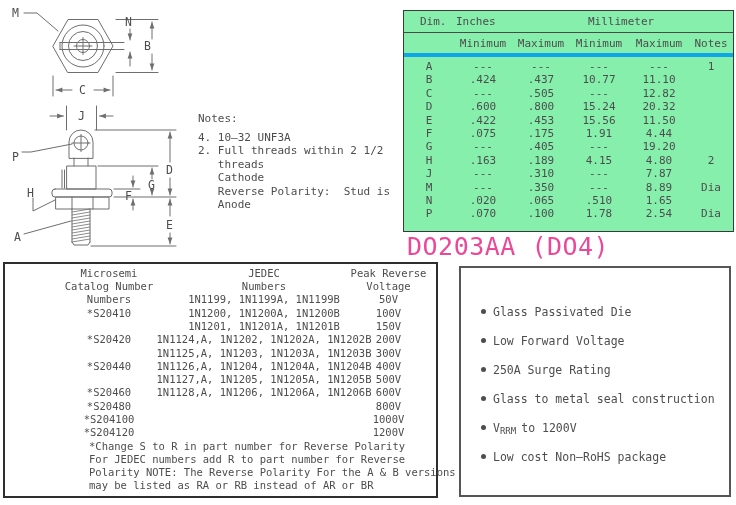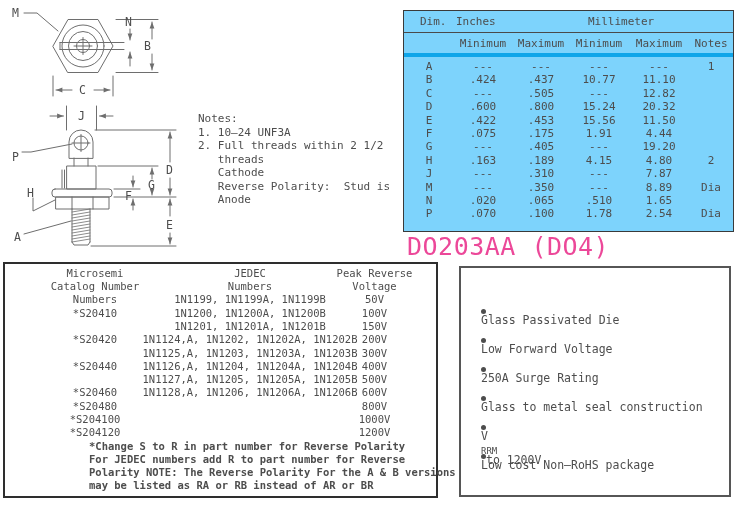--- a/index.html
+++ b/index.html
@@ -5,57 +5,57 @@
   html,body{margin:0;padding:0;background:#fff;}
   .page{
     position:relative;width:736px;height:505px;background:#ffffff;overflow:hidden;
     font-family:"DejaVu Sans Mono",monospace;color:#4d4d4d;
   }
   .abs{position:absolute;}
   
   .drawing{left:0;top:0;}
   
   .notes{left:198px;top:112px;font-size:11px;line-height:13.5px;}
-  .notes .title{}
+  .notes .title{margin-bottom:5px;}
   .notes .note-line{white-space:pre;}
   
   .dim-table{
     left:403px;top:10px;width:331px;height:222px;border:1.5px solid #3a3a3a;
-    box-sizing:border-box;font-size:11px;background:#7dd3fc;
+    box-sizing:border-box;font-size:11px;background:#86efac;
   }
   .dt-h1{position:relative;height:21px;border-bottom:1px solid #4a4a4a;}
   .dt-h1 span{position:absolute;top:4px;}
   .dt-h1 .h-dim{left:16px;}
   .dt-h1 .h-inches{left:52px;}
   .dt-h1 .h-mm{left:172px;padding-left:12px;}
   .dt-grid{display:grid;grid-template-columns:50px 58px 58px 58px 62px 42px;}
   .dt-h2{height:20px;border-bottom:4px solid #0ea5e9;align-items:center;}
   .dt-h2 .cell,.dt-row .cell{text-align:center;white-space:nowrap;}
   .dt-rows{padding-top:3px;}
   .dt-row{height:13.4px;line-height:13.4px;}
   
   .package-label{left:407px;top:232px;font-size:25px;letter-spacing:0.5px;color:#ec4899;white-space:nowrap;}
   
   .parts-box{
     left:3px;top:262px;width:435px;height:236px;border:2px solid #2e2e2e;
     box-sizing:border-box;font-size:10.5px;background:#fff;
   }
-  .pt-grid{display:grid;grid-template-columns:180px 130px 119px;}
+  .pt-grid{display:grid;grid-template-columns:180px 130px 119px;padding-left:14px;}
   .pt-grid .cell{display:flex;justify-content:center;white-space:nowrap;line-height:13.2px;}
   .pt-head{padding-top:3px;}
   .pt-rows{}
   .pt-row .cell{line-height:13.3px;}
   .pt-foot{padding-left:84px;line-height:13.2px;}
-  .pt-foot .note-line{white-space:pre;font-weight:bold;}
+  .pt-foot .note-line{white-space:pre;}
   
   .features-box{
     left:459px;top:266px;width:272px;height:231px;border:2px solid #565656;
     box-sizing:border-box;background:#fff;padding:38px 0 0 20px;font-size:11.5px;
   }
-  .feat{display:flex;align-items:flex-start;margin-bottom:17px;height:12px;line-height:12px;flex-direction:column;}
+  .feat{display:flex;align-items:flex-start;margin-bottom:17px;height:12px;line-height:12px;}
   .feat .bullet{width:5px;height:5px;border-radius:50%;background:#4d4d4d;margin:3px 7px 0 0;flex:none;}
   .feat .sub{font-size:9px;position:relative;top:3px;text-align:right;}
   .feat .rest{margin-left:5px;}
   svg text{font-family:"DejaVu Sans Mono",monospace;}
 </style>
 </head>
 <body>
 
 <div class="page">
 
@@ -134,21 +134,21 @@
       <text x="148" y="189">G</text>
       <text x="125" y="200">F</text>
       <text x="166" y="229">E</text>
     </g>
   </svg>
 
   <div class="abs notes">
     <div class="title">Notes:</div>
     <div>
 
-        <div class="note-line">1. 10–24 UNF3A</div>
+        <div class="note-line">4. 10–32 UNF3A</div>
 
         <div class="note-line">2. Full threads within 2 1/2</div>
 
         <div class="note-line">   threads</div>
 
 
         <div class="note-line">   Cathode</div>
 
         <div class="note-line">   Reverse Polarity:  Stud is</div>
 

